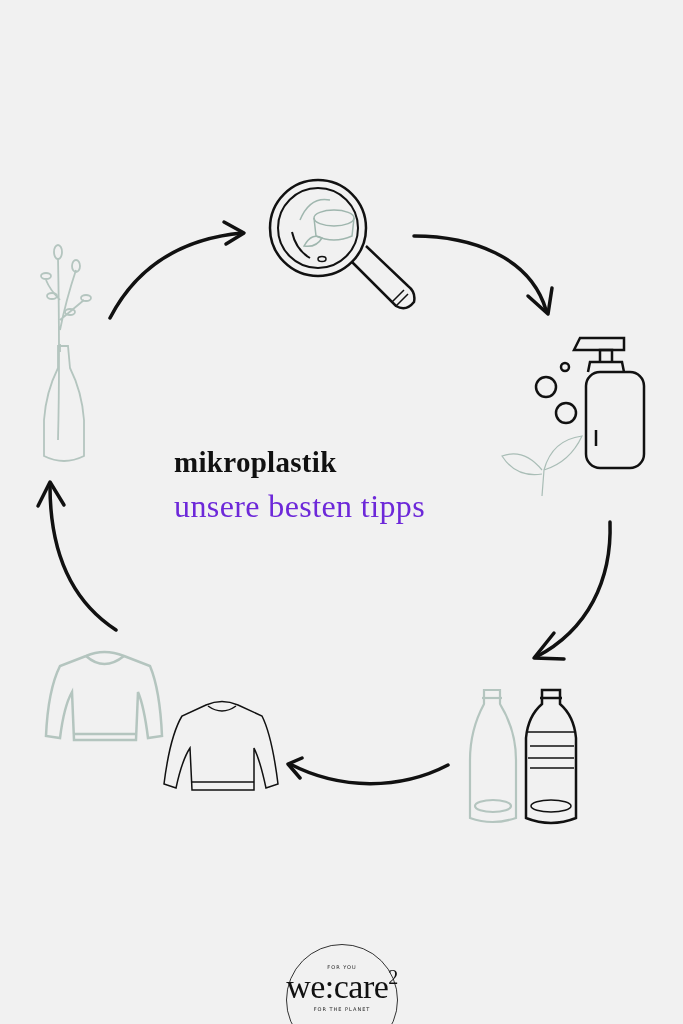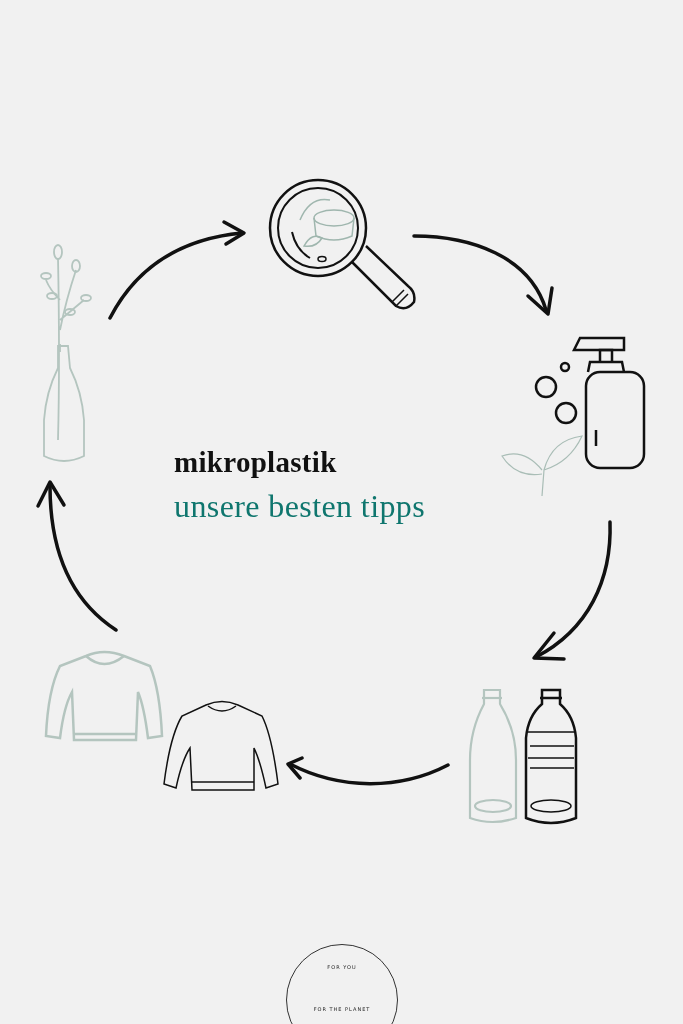--- a/index.html
+++ b/index.html
@@ -1,19 +1,19 @@
 <!DOCTYPE html>
 <html><head>
 <meta charset="utf-8">
 <style>
   html,body{margin:0;padding:0;}
   body{width:683px;height:1024px;background:#f1f1f1;position:relative;overflow:hidden;font-family:"DejaVu Serif",serif;}
   svg.layer{position:absolute;left:0;top:0;}
   .title{position:absolute;left:174px;top:446px;font-family:"Liberation Serif",serif;font-weight:bold;font-size:29px;color:#111;letter-spacing:0.3px;}
-  .subtitle{position:absolute;left:174px;top:488px;font-family:"Liberation Serif",serif;font-size:32px;color:#0f766e;letter-spacing:0.4px;}
+  .subtitle{position:absolute;left:174px;top:488px;font-family:"Liberation Serif",serif;font-size:32px;color:#6d28d9;letter-spacing:0.4px;}
   .logo{position:absolute;left:262px;top:944px;width:160px;height:80px;}
   .logo .ring{position:absolute;left:24px;top:0;width:110px;height:110px;border:1px solid #333;border-radius:50%;}
   .logo .top{position:absolute;top:20px;width:100%;text-align:center;font-family:"DejaVu Sans",sans-serif;font-size:5px;letter-spacing:1px;color:#222;}
   .logo .word{position:absolute;top:22px;width:100%;text-align:center;font-family:"Liberation Serif",serif;font-size:34px;color:#111;letter-spacing:-0.5px;}
   .logo .word sup{font-size:20px;vertical-align:14px;}
   .logo .bot{position:absolute;top:62px;width:100%;text-align:center;font-family:"DejaVu Sans",sans-serif;font-size:5px;letter-spacing:1px;color:#222;}
 </style>
 </head>
 <body>
 
@@ -113,14 +113,15 @@
     <ellipse cx="70" cy="312" rx="5" ry="3"></ellipse>
   </g>
 </svg>
 
 <div class="title">mikroplastik</div>
 <div class="subtitle">unsere besten tipps</div>
 
 <div class="logo">
   <div class="ring"></div>
   <div class="top">FOR YOU</div>
+  <div class="word"><span>we:care</span><sup>2</sup></div>
   <div class="bot">FOR THE PLANET</div>
 </div>
 
 </body></html>

